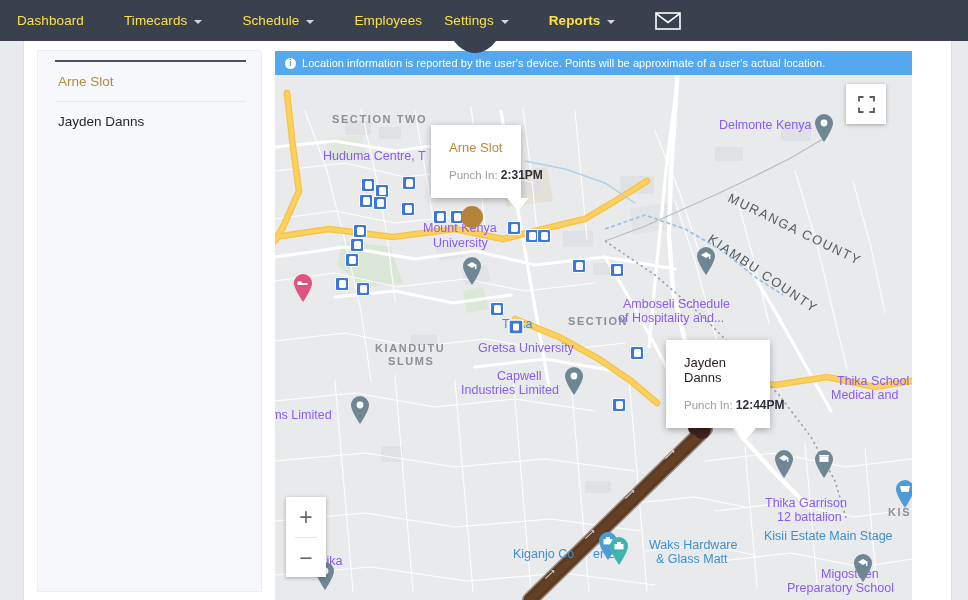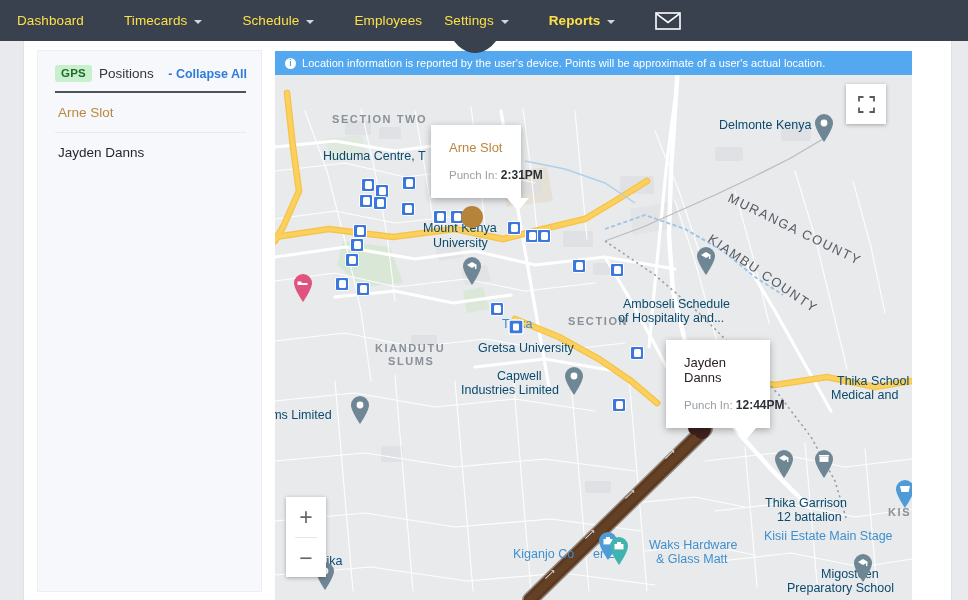--- a/index.html
+++ b/index.html
@@ -143,21 +143,21 @@
   }
   .pt-jay{
     position:absolute; left:413px; top:363px; width:28px;height:26px;
     z-index:13;
   }
   .pt-jay i{
     position:absolute; border-radius:50%; background:#3d221f;
   }
 
   
-  .mlbl{ position:absolute; color:#0c4a6e; font-size:12.5px; z-index:8;
+  .mlbl{ position:absolute; color:#8b5cf6; font-size:12.5px; z-index:8;
          white-space:nowrap; pointer-events:none; line-height:1.15;}
   .mlbl.area{ color:#8a9098; font-size:11px; letter-spacing:1.6px; font-weight:bold;}
   .mlbl.biz{ color:#3f8fcf; }
   .pin{ position:absolute; z-index:9; }
   .bus{ position:absolute; z-index:10; width:14px;height:14px;
         background:#3b77dd; border:1.5px solid #fff; border-radius:2px;
         display:flex;align-items:center;justify-content:center;}
   .bus:before{ content:""; width:7px;height:8px;background:#fff;border-radius:1.5px;}
 </style>
 </head>
@@ -193,25 +193,20 @@
       <path d="M1.6 1.8 L13 10.4 L24.4 1.8" fill="none" stroke="#ffffff" stroke-width="1.6"></path>
     </svg>
   </div>
 </div>
 <div class="nav-notch"></div>
 
 <div class="page-bg"></div>
 <div class="page-white"></div>
 
 <div class="side-card">
-  <div class="side-head">
-    <span class="gps-badge">GPS</span>
-    <span class="pos-title">Positions</span>
-    <span class="collapse-link">- Collapse All</span>
-  </div>
   <div class="side-rule"></div>
   <div class="emp-row c-arne">Arne Slot</div>
   <div class="emp-row c-jay">Jayden Danns</div>
 </div>
 
 <div class="map-wrap">
 
   <svg class="map-canvas" viewBox="0 0 637 549">
     <defs>
       <style>

